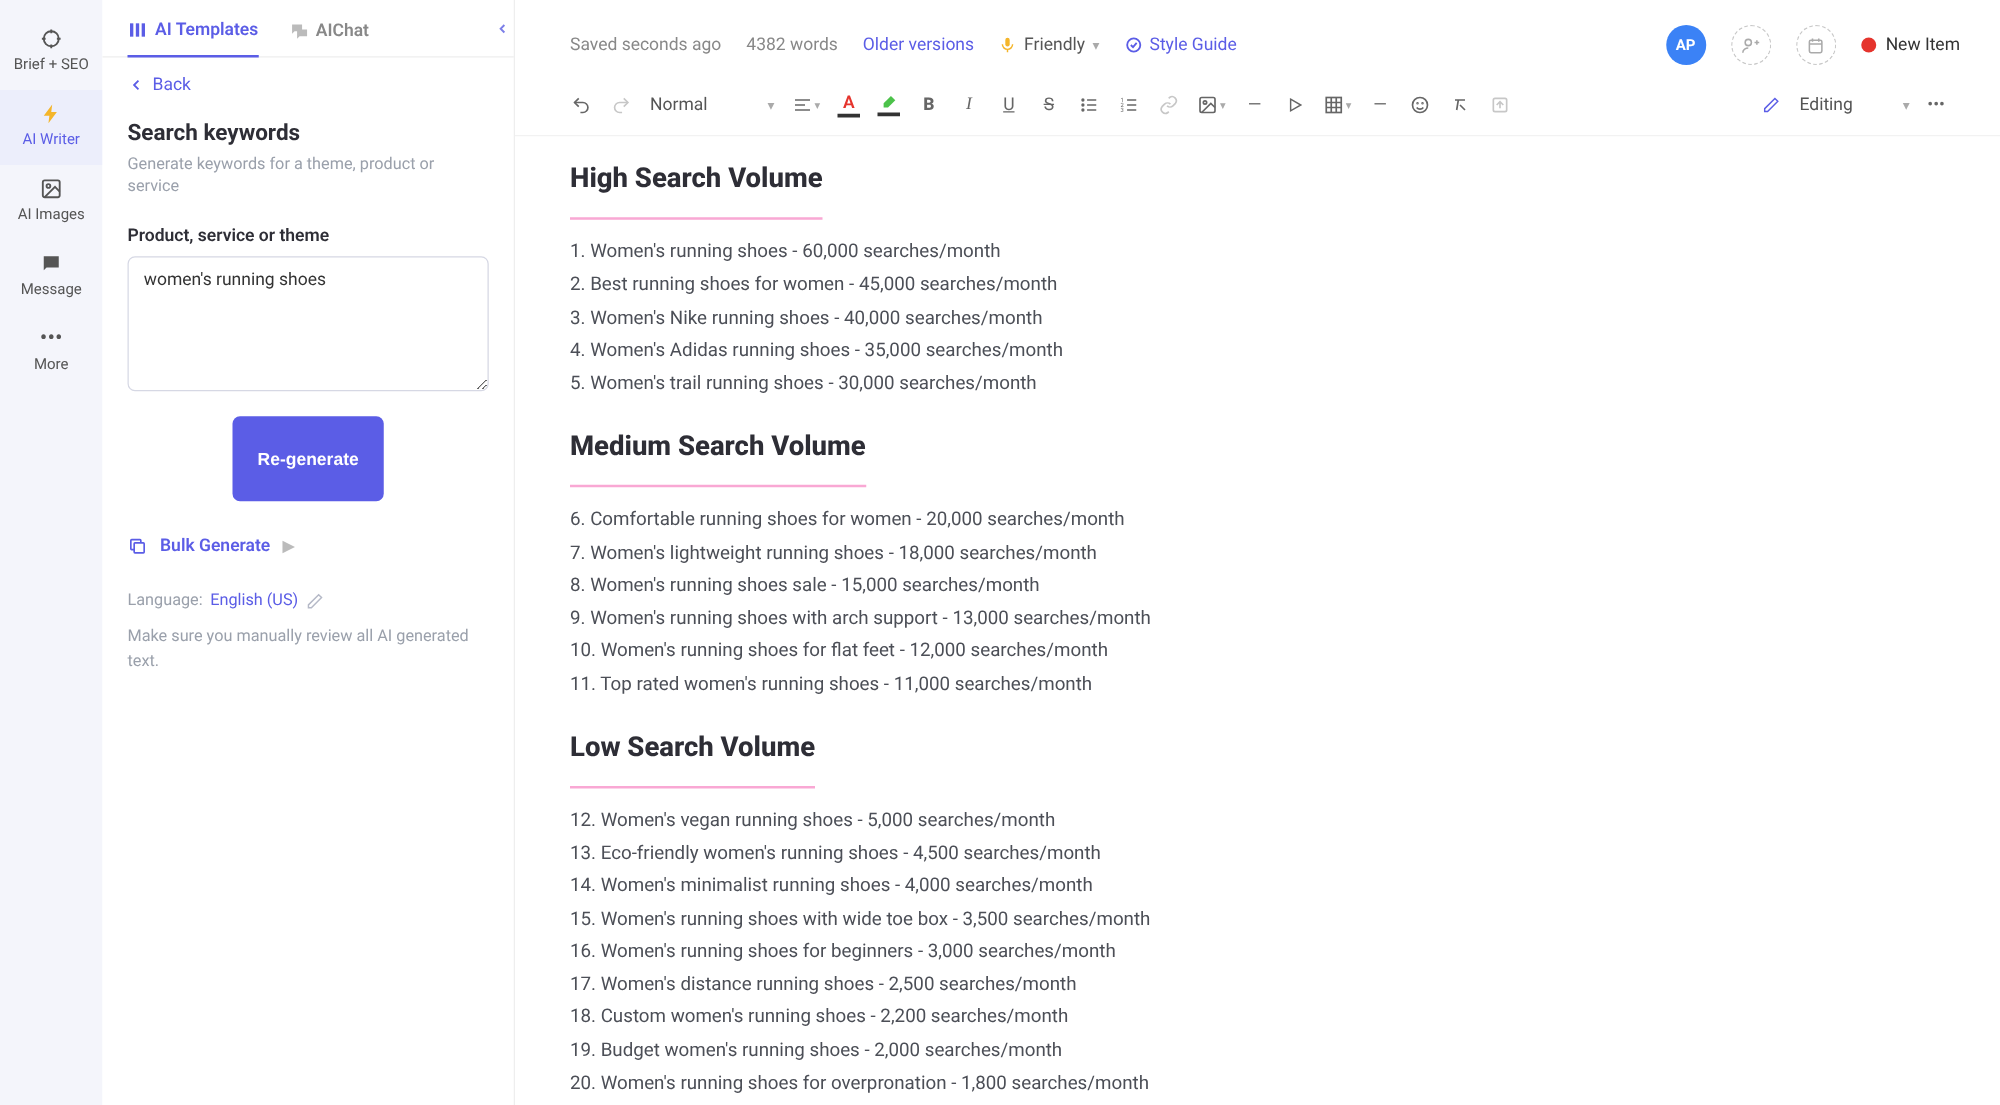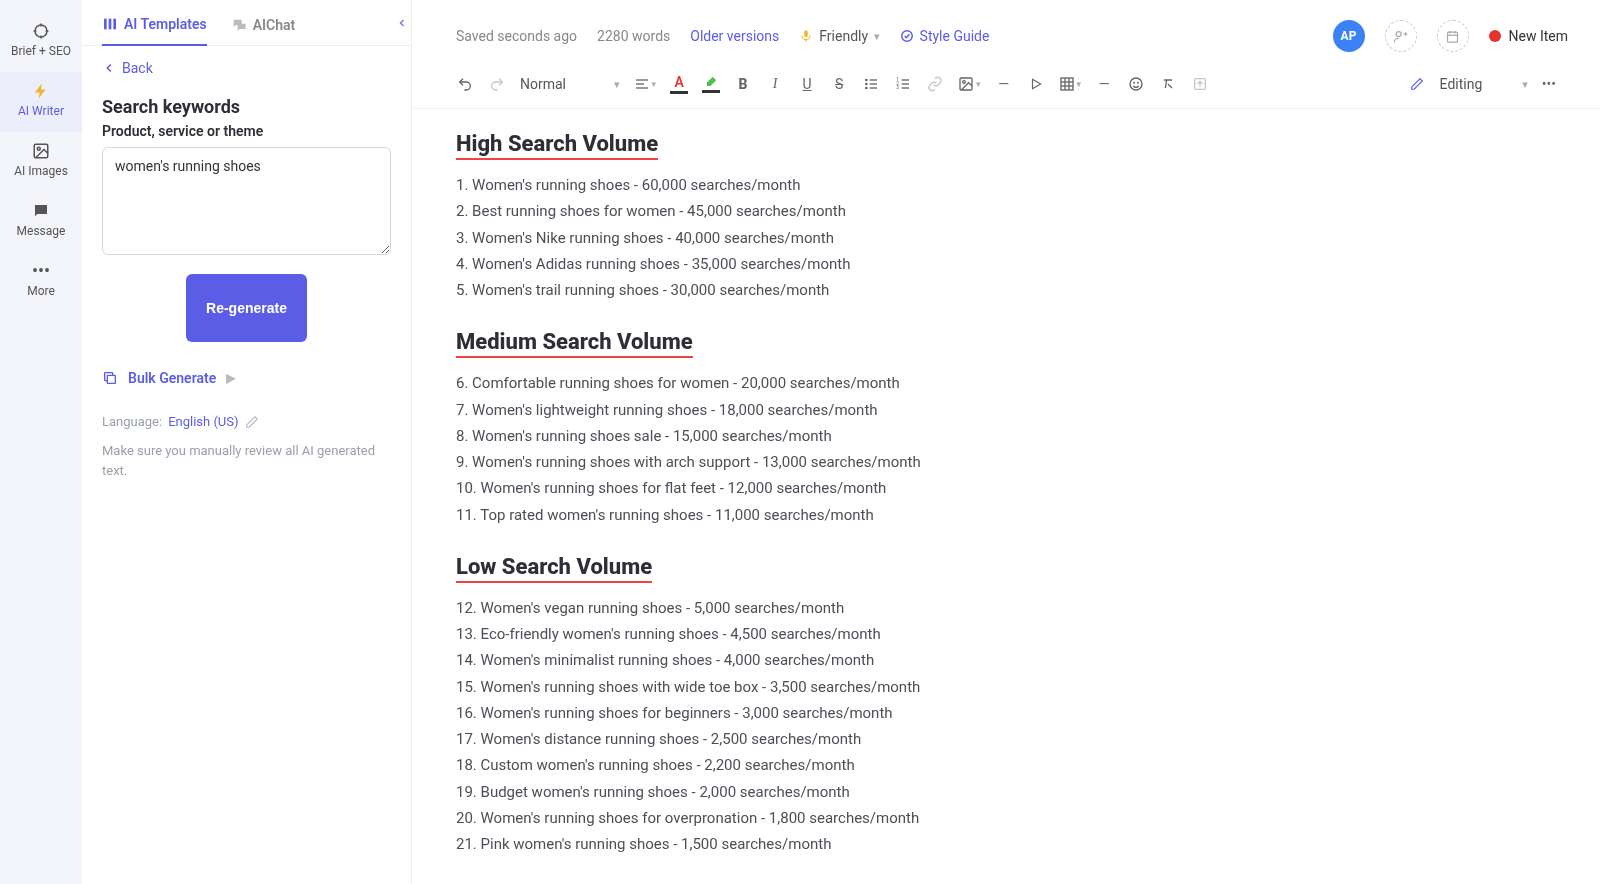--- a/index.html
+++ b/index.html
@@ -41,21 +41,21 @@
 .tbtn { cursor: pointer; color: #666; display: inline-flex; align-items: center; justify-content: center; min-width: 18px; }
 .tbtn.dim { color: #c7c7c7; }
 .styleselect { display: flex; align-items: center; gap: 48px; color: #555; cursor: pointer; }
 .styleselect .chev { color: #aaa; font-size: 11px; }
 .textcolor { display: flex; flex-direction: column; align-items: center; cursor: pointer; }
 .textcolor .bar { width: 18px; height: 3px; margin-top: 1px; }
 .editing-dd { display: flex; align-items: center; gap: 16px; color: #555; cursor: pointer; margin-left: auto; }
 .editing-dd .pen { color: #5b5de6; }
 .more3 { cursor: pointer; color: #666; }
 .doc { flex: 1; overflow-y: auto; padding: 18px 44px 40px; }
-.sec-h { font-size: 22px; font-weight: 800; color: #2e2e36; display: inline-block; border-bottom: 2px solid #ef4444; padding-bottom: 2px; margin-top: 26px; margin-bottom: 12px; }
+.sec-h { font-size: 22px; font-weight: 800; color: #2e2e36; display: inline-block; border-bottom: 2px solid #f9a8d4; padding-bottom: 18px; margin-top: 26px; margin-bottom: 12px; }
 .sec-h.first { margin-top: 4px; }
 .kwline { font-size: 15px; color: #4c4f57; line-height: 1.75; }
 svg { display: block; }
 </style>
 </head>
 <body>
 
 <div class="leftnav">
   <div class="leftnav-item">
     <span class="ic">
@@ -128,20 +128,21 @@
     </div>
   </div>
   <div class="panelbody">
     <div class="backlink">
       <svg width="14" height="14" viewBox="0 0 24 24" fill="none" stroke="#5b5de6" stroke-width="2.5">
           <polyline points="15 18 9 12 15 6"></polyline>
         </svg>
       <span>Back</span>
     </div>
     <div class="panel-title">Search keywords</div>
+    <div class="panel-desc">Generate keywords for a theme, product or service</div>
     <div class="fieldlabel">Product, service or theme</div>
     <textarea class="productfield" style="">women's running shoes</textarea>
     <button class="regen-btn">Re-generate</button>
     <div class="bulkrow">
       <span style="display:flex;align-items:center;gap:10px">
         <span>
           <svg width="16" height="16" viewBox="0 0 24 24" fill="none" stroke="#5b5de6" stroke-width="2">
               <rect x="8" y="8" width="12" height="12" rx="1"></rect>
               <path d="M16 8V5a1 1 0 0 0-1-1H5a1 1 0 0 0-1 1v10a1 1 0 0 0 1 1h3"></path>
             </svg>
@@ -159,21 +160,21 @@
           </svg>
       </span>
     </div>
     <div class="note">Make sure you manually review all AI generated text.</div>
   </div>
 </div>
 
 <div class="main">
   <div class="topbar">
     <span>Saved seconds ago</span>
-    <span>2280 words</span>
+    <span>4382 words</span>
     <span class="older">Older versions</span>
     <span class="tone">
       <span>
         <svg width="14" height="14" viewBox="0 0 24 24" fill="#f4b52a">
             <rect x="9" y="2" width="6" height="12" rx="3"></rect>
             <path d="M5 11a7 7 0 0 0 14 0M12 18v4" stroke="#f4b52a" stroke-width="2" fill="none"></path>
           </svg>
       </span>
       <span>Friendly</span>
       <span style="color:#aaa;font-size:11px">▾</span>

